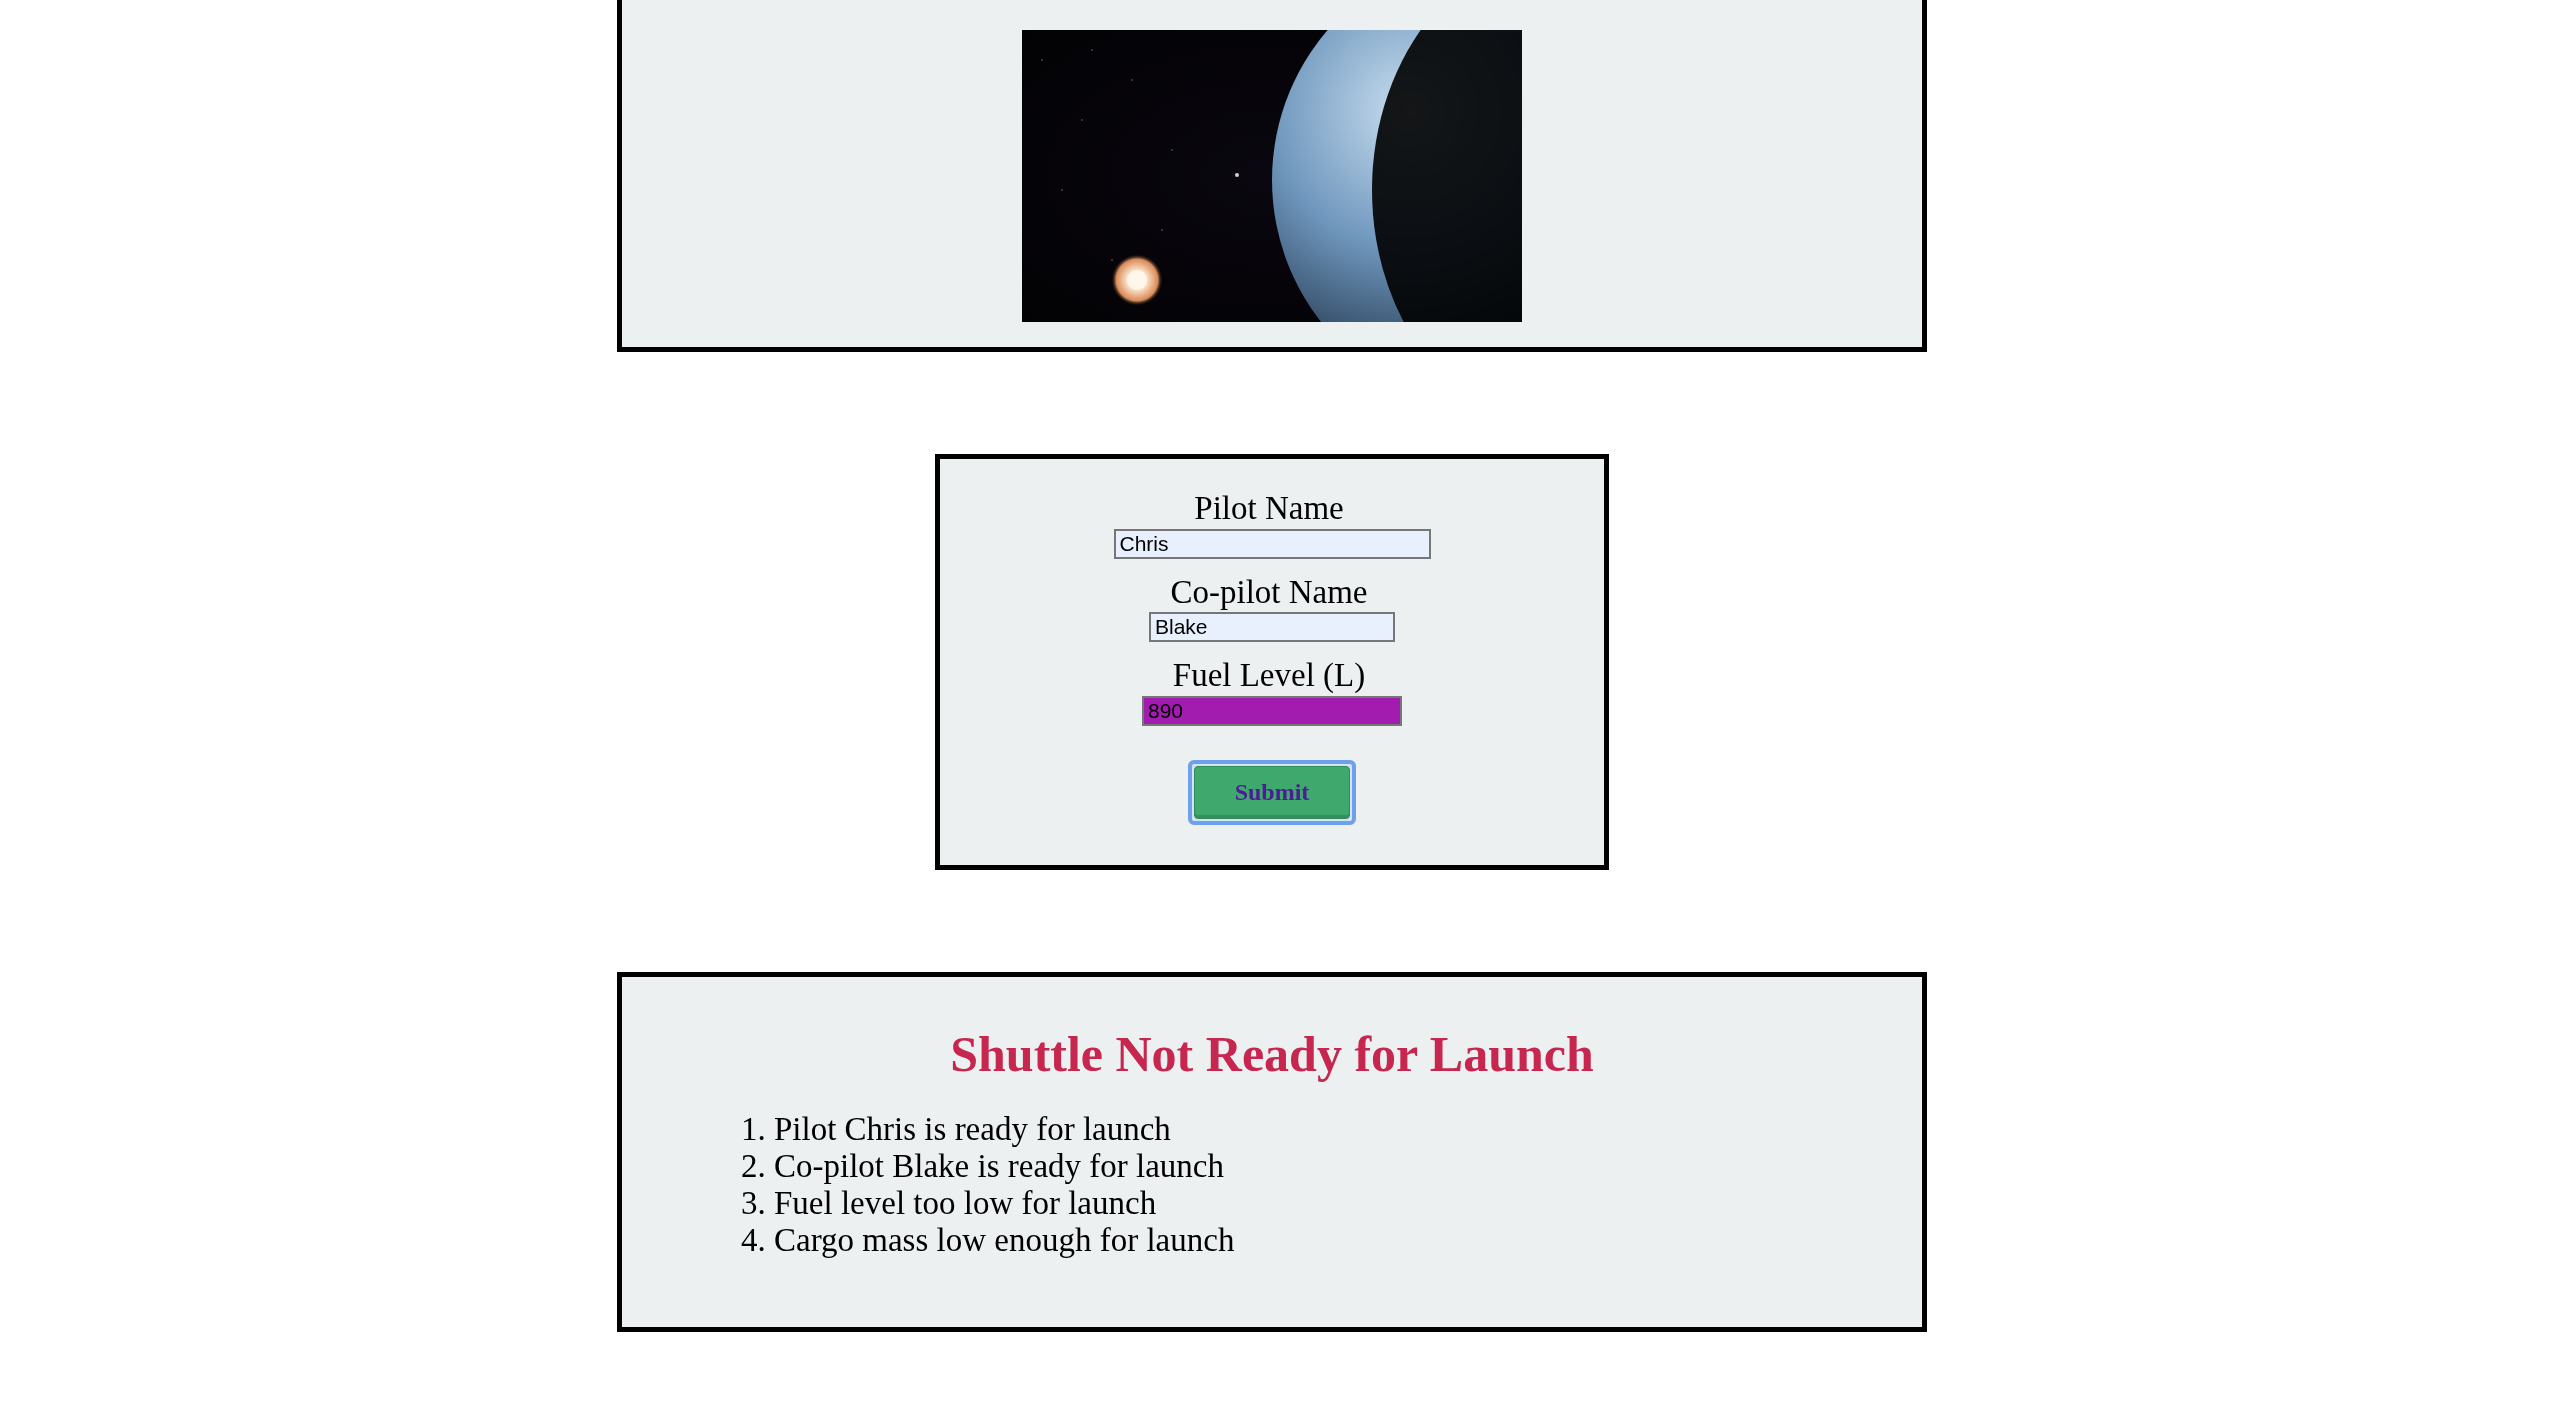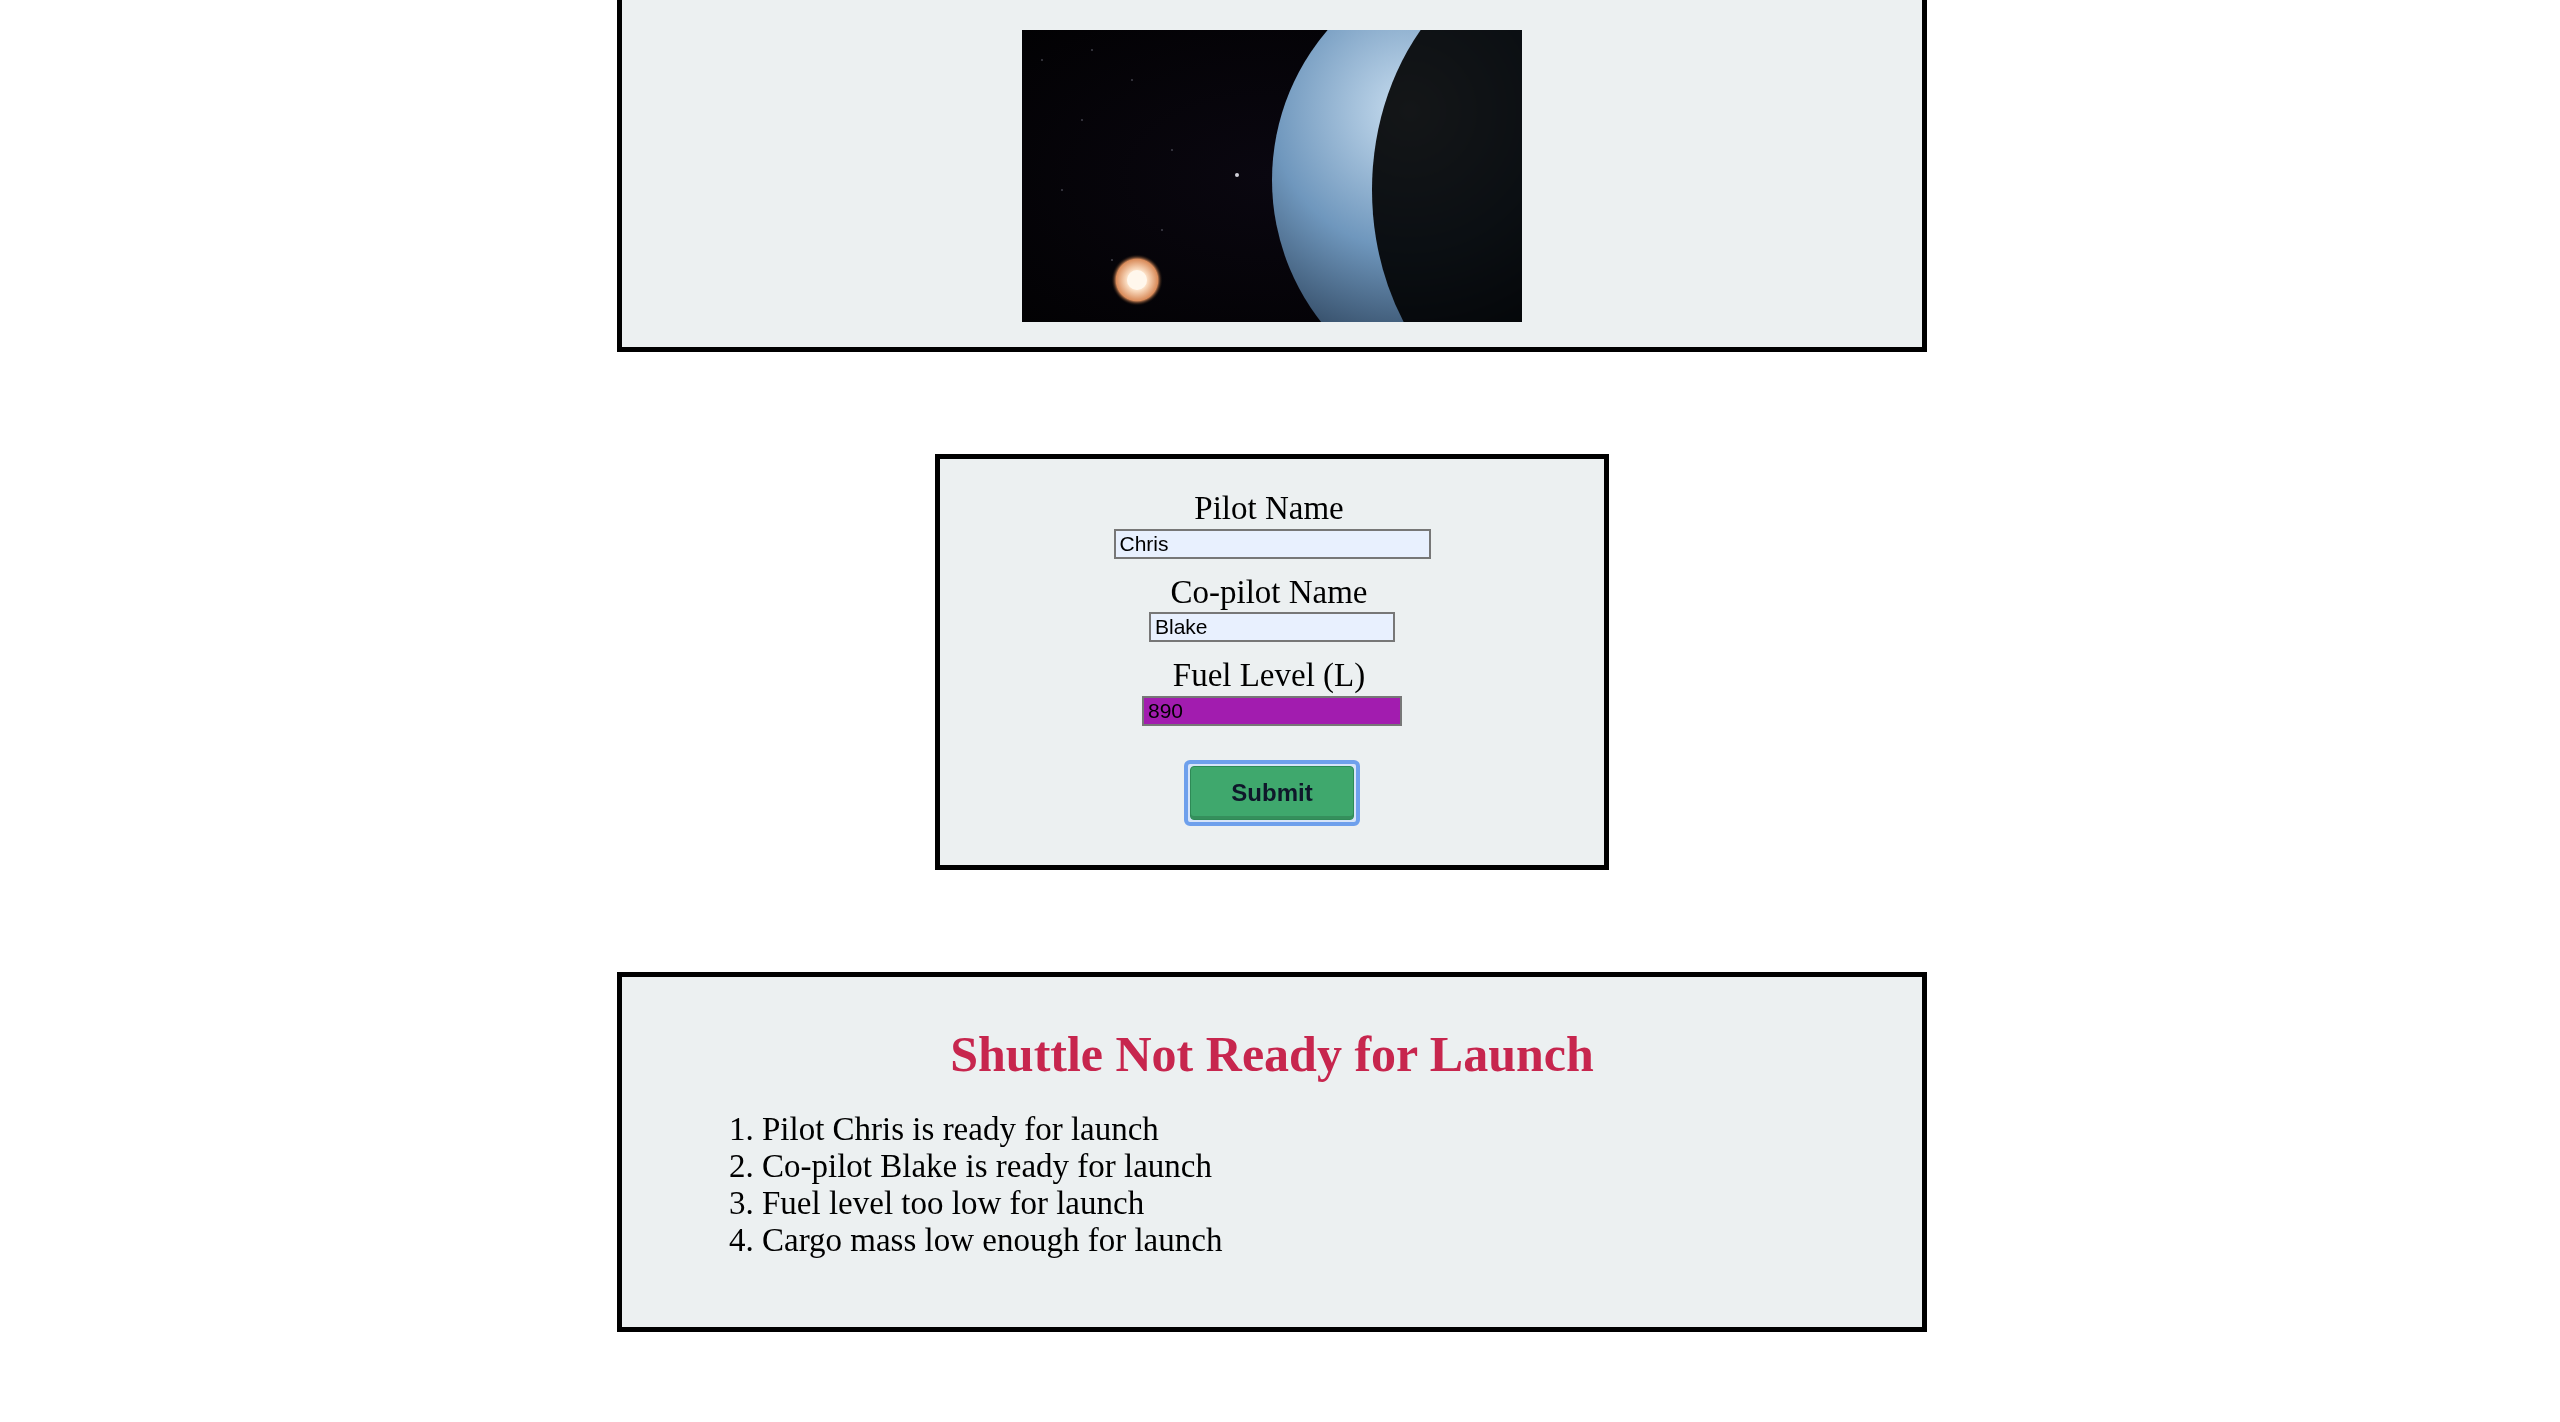--- a/index.html
+++ b/index.html
@@ -90,42 +90,42 @@
     margin-top: 34px;
   }
   .submit-outline {
     border: 4px solid #6ea0ec;
     border-radius: 6px;
     padding: 2px;
     background: #d6e4f9;
   }
   .submit-btn {
     background: #3fa86d;
-    color: #0f172a;
+    color: #4c1d95;
     border: 1px solid #2e8a56;
     border-radius: 4px;
-    font-family: Liberation Sans, sans-serif;
+    font-family: Liberation Serif, serif;
     font-weight: bold;
     font-size: 24px;
     padding: 12px 40px;
     cursor: pointer;
     box-shadow: inset 0 -3px 0 rgba(0,0,0,0.15);
   }
 
   
   .status-box {
     position: absolute;
     left: 617px;
     top: 972px;
     width: 1310px;
     height: 360px;
     border: 5px solid #000;
     background: #ecf0f1;
     box-sizing: border-box;
-    padding: 0 40px;
+    padding: 0 52px;
   }
   .status-heading {
     color: #c7264e;
     font-weight: bold;
     font-size: 50px;
     text-align: center;
     margin: 48px 0 28px 0;
   }
   .status-list {
     font-size: 33px;

